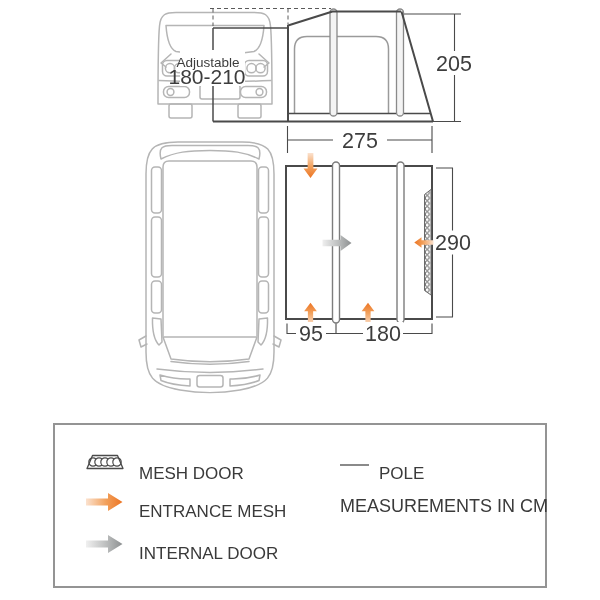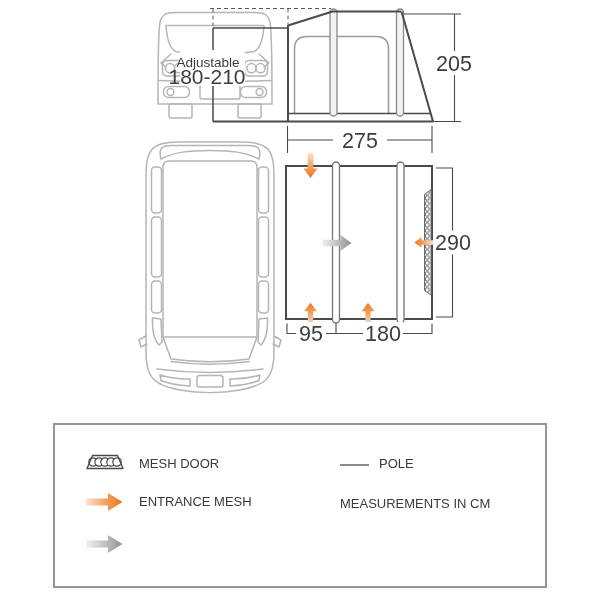--- a/index.html
+++ b/index.html
@@ -6,22 +6,22 @@
     font-family:"Liberation Sans", sans-serif;}
   .stage{position:relative;width:515px;height:600px;background:#fff;}
   svg{display:block;}
   .diagram-svg{position:absolute;left:0;top:0;}
   svg text{font-family:"Liberation Sans", sans-serif;fill:#3d3d3d;}
   .dim-text{font-size:21.5px;text-anchor:middle;}
   .adj-small{font-size:13.5px;text-anchor:middle;}
   .adj-big{font-size:21px;text-anchor:middle;}
   .legend{position:absolute;left:53px;top:423px;width:490px;height:161px;border:2px solid #949494;background:#fff;}
   .legend .lg-item{position:absolute;}
-  .lg-label{position:absolute;font-size:13px;color:#3a3a3a;white-space:nowrap;}
-  .lg-note{position:absolute;font-size:13px;color:#3a3a3a;white-space:nowrap;}
+  .lg-label{position:absolute;font-size:17px;color:#3a3a3a;white-space:nowrap;margin-top:8px;}
+  .lg-note{position:absolute;font-size:18px;color:#3a3a3a;white-space:nowrap;}
   .pole-line{position:absolute;width:29px;height:2px;background:#8a8a8a;}
 </style>
 </head>
 <body>
 
 <div class="stage">
 
   <svg class="diagram-svg" width="600" height="420" viewBox="0 0 600 420">
     <defs>
       <linearGradient id="gradO" x1="0" y1="0" x2="1" y2="0">
@@ -182,20 +182,21 @@
     <svg class="lg-item" style="left:31px;top:109px;" width="38" height="20" viewBox="0 0 38 20">
       <defs>
         <linearGradient id="lgG" x1="0" y1="0" x2="1" y2="0">
           <stop offset="0" stop-color="#f0f0f0"></stop>
             <stop offset="0.55" stop-color="#bcbebe"></stop>
           <stop offset="1" stop-color="#8d9091"></stop>
         </linearGradient>
       </defs>
       <path d="M0,6.5 L22,6.5 L22,1 L36.5,10 L22,19 L22,13.5 L0,13.5 Z" fill="url(#lgG)"></path>
     </svg>
+    <span class="lg-label" style="left:84px;top:111px;">INTERNAL DOOR</span>
 
     <div class="pole-line" style="left:285px;top:39px;"></div>
     <span class="lg-label" style="left:324px;top:31px;">POLE</span>
 
     <span class="lg-note" style="left:285px;top:71px;">MEASUREMENTS IN CM</span>
   </div>
 
 </div>
 
 </body></html>

